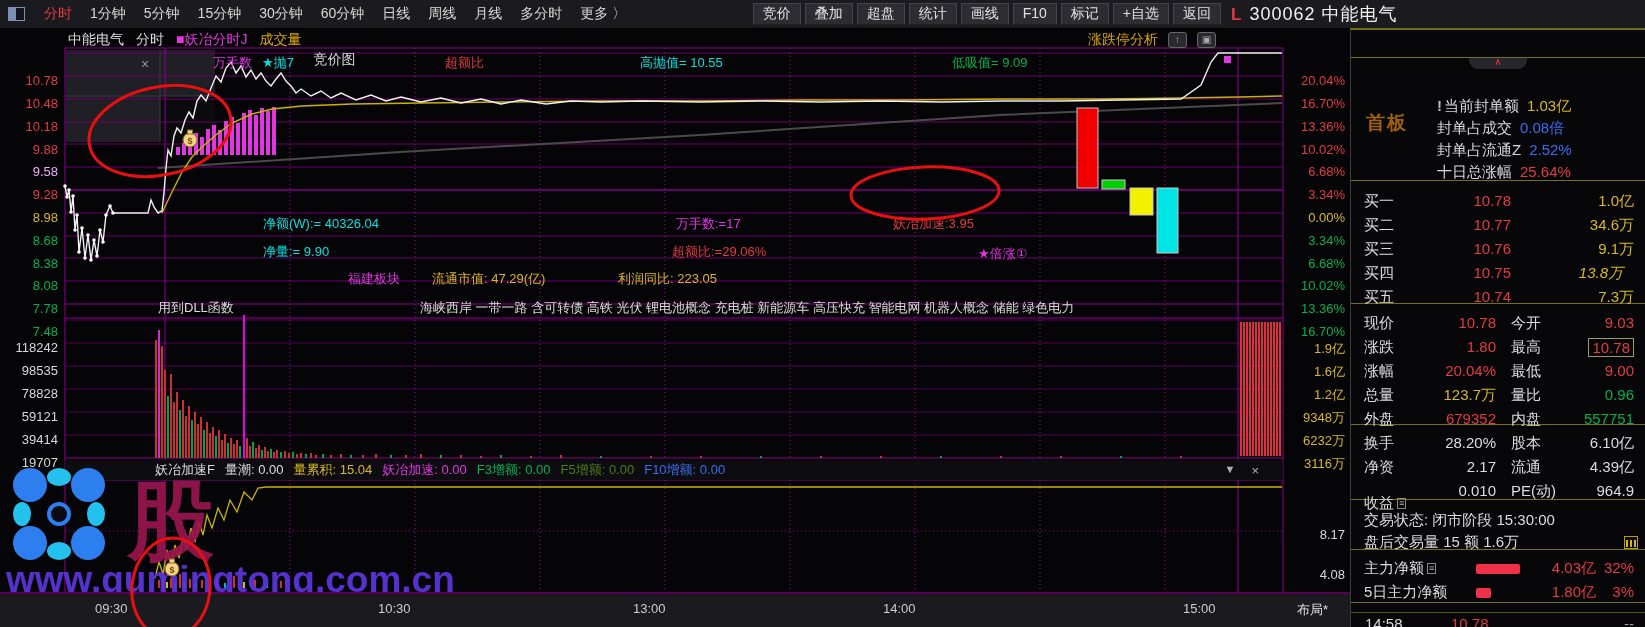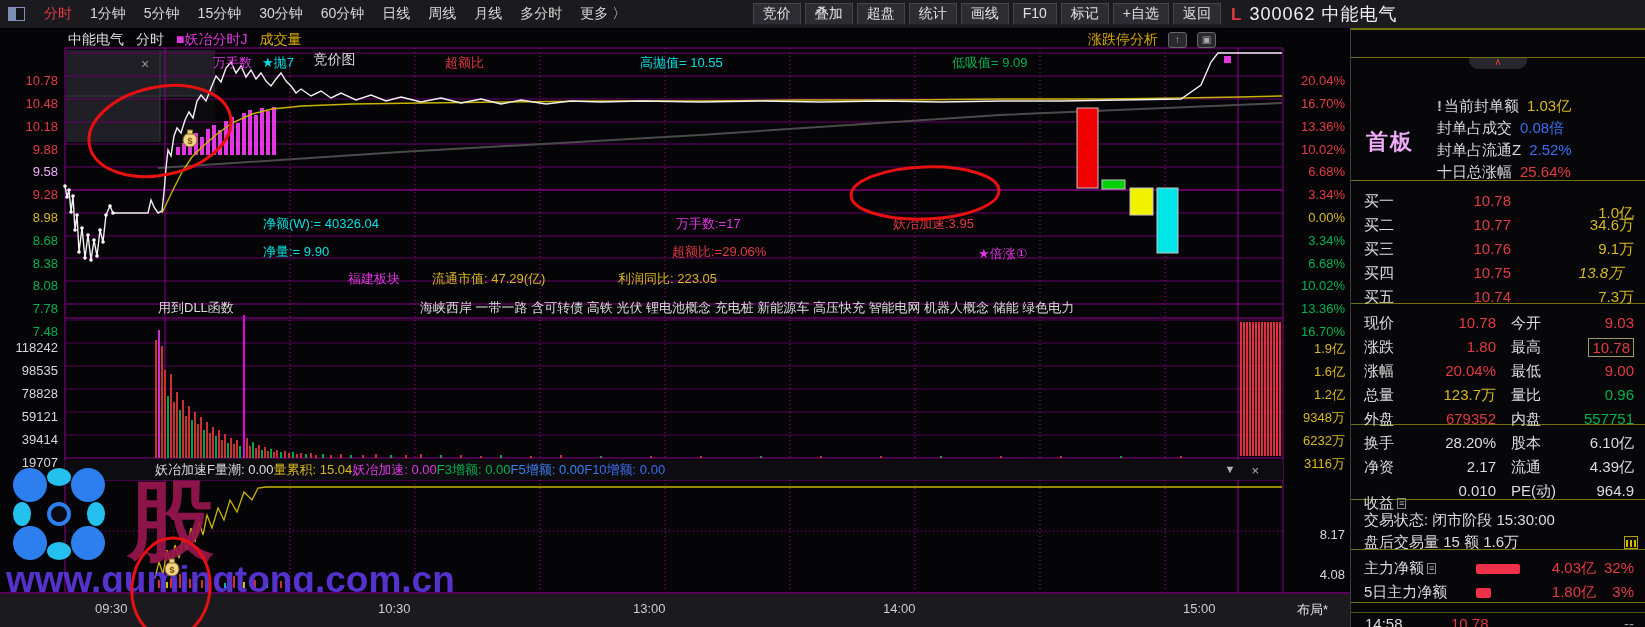--- a/index.html
+++ b/index.html
@@ -29,21 +29,21 @@
   #layer-axes{position:absolute;left:0;top:0;z-index:3;}
   #layer-axes span{position:absolute;font-size:13px;}
   .ax-l{width:58px;text-align:right;}
   .ax-r{left:1287px;width:58px;text-align:right;}
   #layer-anno{position:absolute;left:0;top:0;z-index:4;font-size:13px;}
   #layer-anno span{position:absolute;white-space:nowrap;}
   #legend-close{position:absolute;left:141px;top:56px;color:#9a9a9a;font-size:14px;z-index:4;cursor:pointer;}
   
   #indbar{position:absolute;left:65px;top:460px;width:1218px;height:20px;background:#0d0d11;z-index:4;
           display:flex;align-items:center;font-size:13px;}
-  #indbar-items{margin-left:90px;display:flex;gap:0;white-space:nowrap;}
+  #indbar-items{margin-left:90px;display:flex;gap:10px;white-space:nowrap;}
   #indbar .tools{margin-left:auto;margin-right:24px;display:flex;gap:16px;}
   #indbar .tools span{cursor:pointer;color:#b0b0b0;}
   
   #watermark{position:absolute;left:0;top:455px;z-index:5;pointer-events:none;}
   #wm-name{position:absolute;left:128px;top:8px;font-family:"Liberation Serif","DejaVu Serif",serif;
            font-weight:bold;font-size:86px;color:#99164e;letter-spacing:14px;opacity:.92;}
   #wm-url{position:absolute;left:6px;top:104px;font-weight:bold;font-size:37px;color:#5a35d8;opacity:.95;}
   #overlay{position:absolute;left:0;top:0;z-index:7;pointer-events:none;}
   
   #timebar{position:absolute;left:0;top:592px;width:1350px;height:35px;background:#1b1b1f;
@@ -51,21 +51,21 @@
   #timebar span{position:absolute;top:7px;font-size:13px;color:#cccccc;}
   
   #rp{position:absolute;left:1350px;top:28px;width:295px;height:599px;background:#07070a;
       border-left:1px solid #3c3c3c;border-top:2px solid #72720e;z-index:8;font-size:15px;}
   #rp .row{position:absolute;left:0;width:295px;height:22px;}
   #rp .dvd{position:absolute;left:0;width:295px;border-top:1px solid #72720e;}
   #weibi{position:absolute;left:0;top:4px;width:295px;display:flex;padding:0 10px;box-sizing:border-box;
          justify-content:space-between;color:#e23b41;}
   #chev{position:absolute;left:118px;top:27px;width:58px;height:12px;background:#26262c;
         border-radius:0 0 9px 9px;text-align:center;line-height:9px;color:#e23b41;font-size:10px;cursor:pointer;}
-  #seal-tag{position:absolute;left:15px;top:97px;font-size:22px;font-weight:bold;color:#f0abfc;letter-spacing:2px;}
+  #seal-tag{position:absolute;left:15px;top:80px;font-size:19px;font-weight:bold;color:#a16207;letter-spacing:2px;}
   .sealrow{position:absolute;left:86px;width:200px;white-space:nowrap;}
   .sealrow .lb{color:#d8d8d8;}
   .excl{color:#bbb;margin-right:2px;font-weight:bold;}
   .red{color:#e23b41;}.yellow{color:#d8b822;}.green{color:#00b14f;}.white{color:#dcdcdc;}.gray{color:#9a9a9a;}
   .boxed{border:1px solid #9a9a6a;padding:0 3px;}
   .vR{position:absolute;text-align:right;}
   .lL{position:absolute;}
   .box3{display:inline-block;border:1px solid #888;color:#bbb;font-size:9px;line-height:9px;
         padding:0 1px;vertical-align:2px;margin-left:3px;}
   #ph-icon{position:absolute;right:8px;width:12px;height:11px;border:1px solid #b8a000;
@@ -379,21 +379,21 @@
       <span style="left: 420px; top: 299px; color: rgb(220, 220, 220);">海峡西岸 一带一路 含可转债 高铁 光伏 锂电池概念 充电桩 新能源车 高压快充 智能电网 机器人概念 储能 绿色电力</span>
     </div>
 
   <div id="indbar">
     <div id="indbar-items">
         <span style="color: rgb(220, 220, 220);">妖冶加速F</span>
         <span style="color: rgb(220, 220, 220);">量潮: 0.00</span>
         <span style="color: rgb(216, 184, 34);">量累积: 15.04</span>
         <span style="color: rgb(226, 54, 226);">妖冶加速: 0.00</span>
         <span style="color: rgb(0, 177, 79);">F3增额: 0.00</span>
-        <span style="color: #3b82f6;">F5增额: 0.00</span>
+        <span style="color: #4d7c0f;">F5增额: 0.00</span>
         <span style="color: rgb(59, 110, 240);">F10增额: 0.00</span>
       </div>
     <div class="tools">
       <span style="font-size:11px;">▼</span>
       <span>×</span>
     </div>
   </div>
 
   <div id="watermark">
     <svg width="118" height="118">
@@ -445,21 +445,21 @@
         <div class="dvd" style="top: 27px;"></div>
         <div class="dvd" style="top: 150px;"></div>
         <div class="dvd" style="top: 273px;"></div>
         <div class="dvd" style="top: 394px;"></div>
         <div class="dvd" style="top: 469px;"></div>
         <div class="dvd" style="top: 519px;"></div>
         <div class="dvd" style="top: 572px;"></div>
         <div class="row" style="top: 162px;">
           <span class="lL white" style="left: 13px;">买一</span>
           <span class="vR red" style="right: 135px; width: 70px;">10.78</span>
-          <span class="vR yellow" style="right: 12px; width: 90px; margin-top: 12px;">1.0亿</span>
+          <span class="vR yellow" style="right: 12px; width: 90px;">1.0亿</span>
         </div>
         <div class="row" style="top: 186px;">
           <span class="lL white" style="left: 13px;">买二</span>
           <span class="vR red" style="right: 135px; width: 70px;">10.77</span>
           <span class="vR yellow" style="right: 12px; width: 90px;">34.6万</span>
         </div>
         <div class="row" style="top: 210px;">
           <span class="lL white" style="left: 13px;">买三</span>
           <span class="vR red" style="right: 135px; width: 70px;">10.76</span>
           <span class="vR yellow" style="right: 12px; width: 90px;">9.1万</span>

